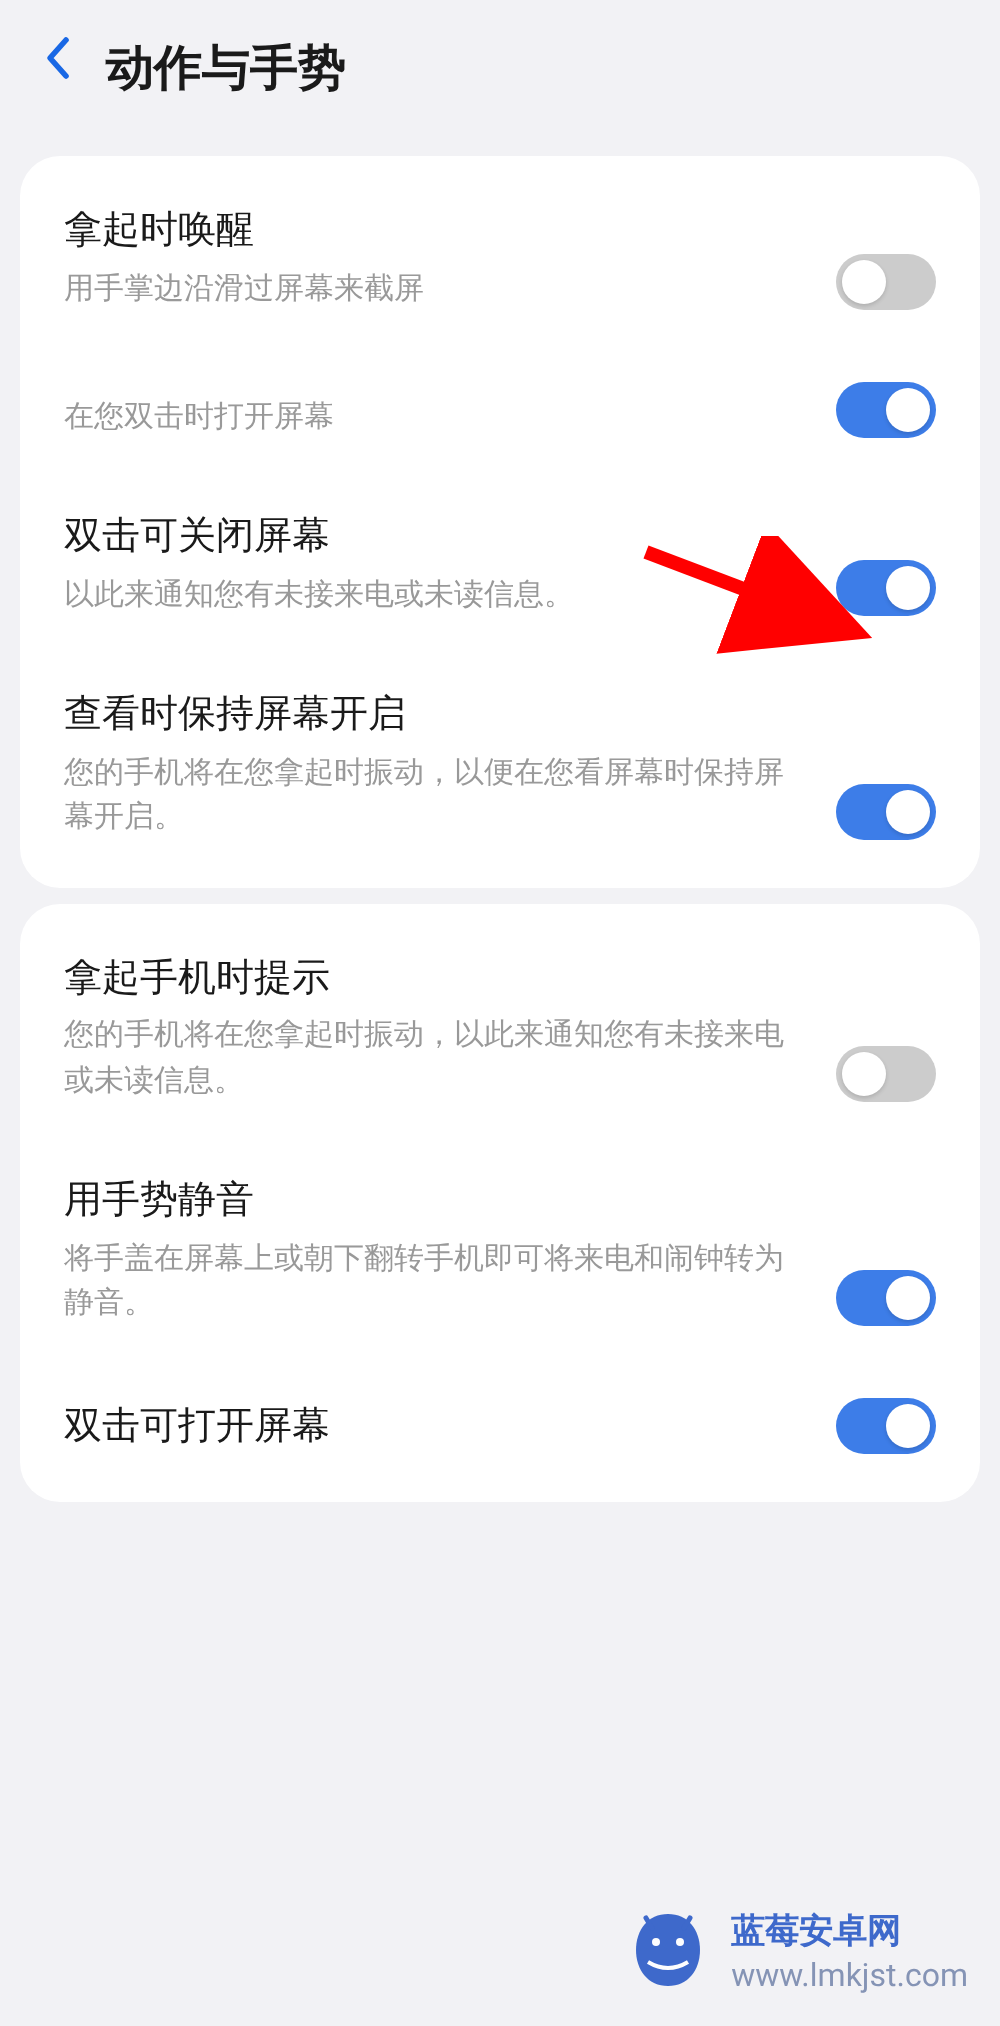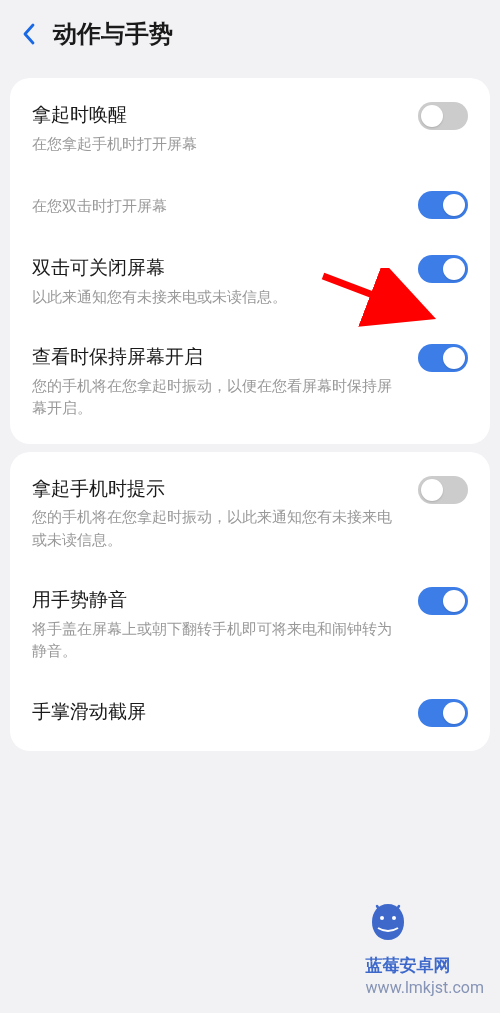--- a/index.html
+++ b/index.html
@@ -11,21 +11,20 @@
       font-family: -apple-system, BlinkMacSystemFont, "Segoe UI", Roboto, sans-serif;
       background: #f2f2f5;
       width: 500px;
       height: 1013px;
       position: relative;
       overflow: hidden;
     }
     .header {
       padding: 18px 22px 20px 22px;
       display: flex;
-      align-items: center;
       gap: 18px;
     }
     .back-icon {
       width: 13px;
       height: 22px;
       display: flex;
       align-items: center;
       justify-content: center;
     }
     .back-icon svg {
@@ -41,21 +40,21 @@
       color: #1a1a1a;
     }
     .card {
       background: #ffffff;
       border-radius: 20px;
       margin: 8px 10px;
       padding: 6px 0;
     }
     .setting-row {
       display: flex;
-      align-items: flex-start;
+      align-items: flex-end;
       padding: 18px 22px;
       gap: 16px;
       position: relative;
     }
     .setting-text {
       flex: 1;
     }
     .setting-title {
       font-size: 19px;
       color: #1a1a1a;
@@ -104,24 +103,23 @@
       left: 315px;
       width: 130px;
       height: 60px;
       pointer-events: none;
     }
     .watermark {
       position: absolute;
       bottom: 16px;
       right: 16px;
       display: flex;
-      align-items: flex-start;
+      align-items: center;
       gap: 10px;
       opacity: 0.9;
-      flex-direction: column;
     }
     .watermark-icon {
       width: 44px;
       height: 44px;
     }
     .watermark-text {
       display: flex;
       flex-direction: column;
     }
     .watermark-title {
@@ -145,21 +143,21 @@
     </svg>
   </div>
   <div class="page-title">动作与手势</div>
 </div>
 
 <div class="card">
 
   <div class="setting-row">
     <div class="setting-text">
       <div class="setting-title">拿起时唤醒</div>
-      <div class="setting-subtitle">在您拿起手机时打开屏幕</div>
+      <div class="setting-subtitle">用手掌边沿滑过屏幕来截屏</div>
     </div>
     <div class="toggle off">
       <div class="toggle-knob"></div>
     </div>
   </div>
 
   <div class="setting-row">
     <div class="setting-text">
       <div class="setting-subtitle">在您双击时打开屏幕</div>
     </div>
@@ -207,21 +205,21 @@
       <div class="setting-title">用手势静音</div>
       <div class="setting-subtitle">将手盖在屏幕上或朝下翻转手机即可将来电和闹钟转为静音。</div>
     </div>
     <div class="toggle on">
       <div class="toggle-knob"></div>
     </div>
   </div>
 
   <div class="setting-row">
     <div class="setting-text">
-      <div class="setting-title">手掌滑动截屏</div>
+      <div class="setting-title">双击可打开屏幕</div>
     </div>
     <div class="toggle on">
       <div class="toggle-knob"></div>
     </div>
   </div>
 
 </div>
 
 <div class="arrow-annotation">
   <svg width="130" height="60" viewBox="0 0 130 60">

